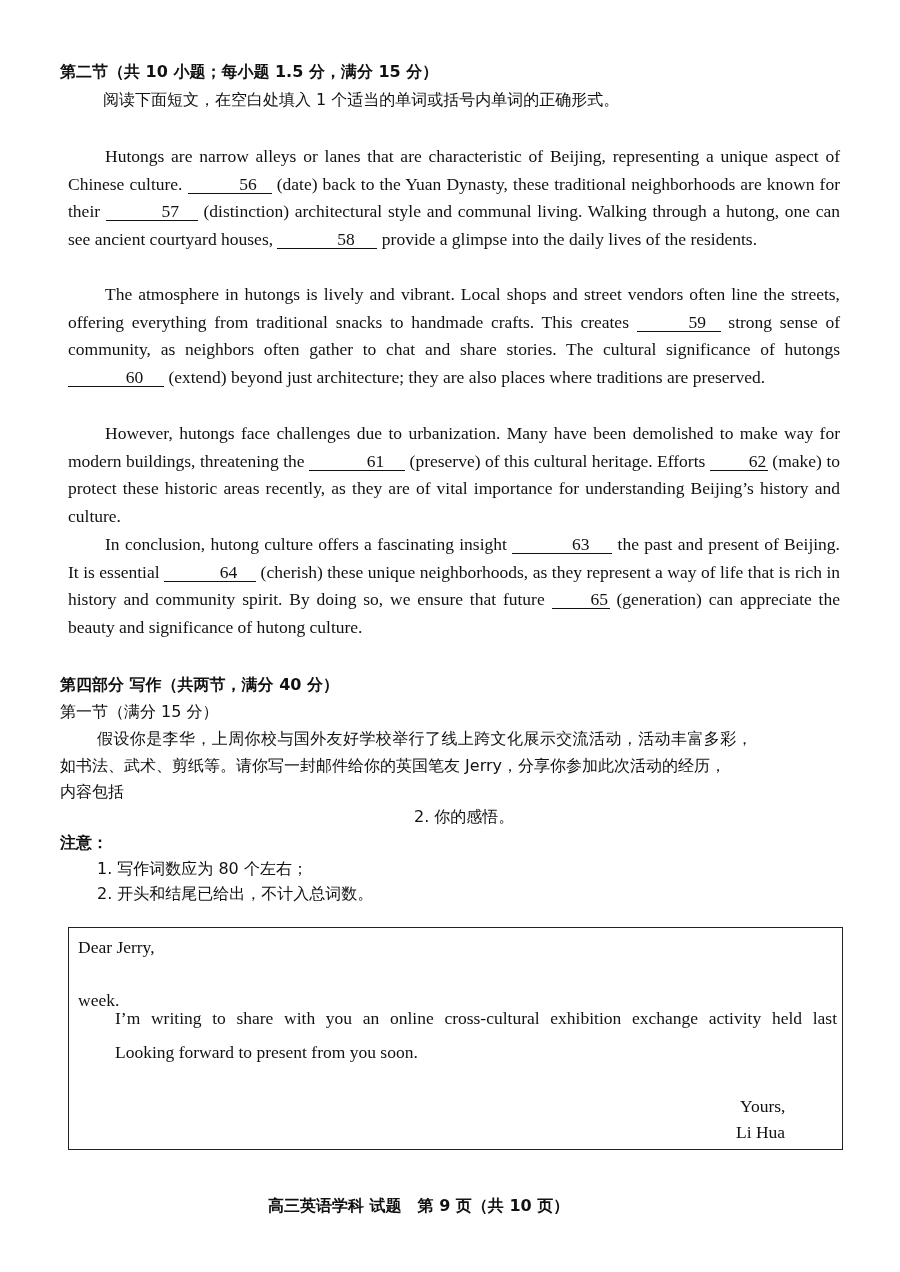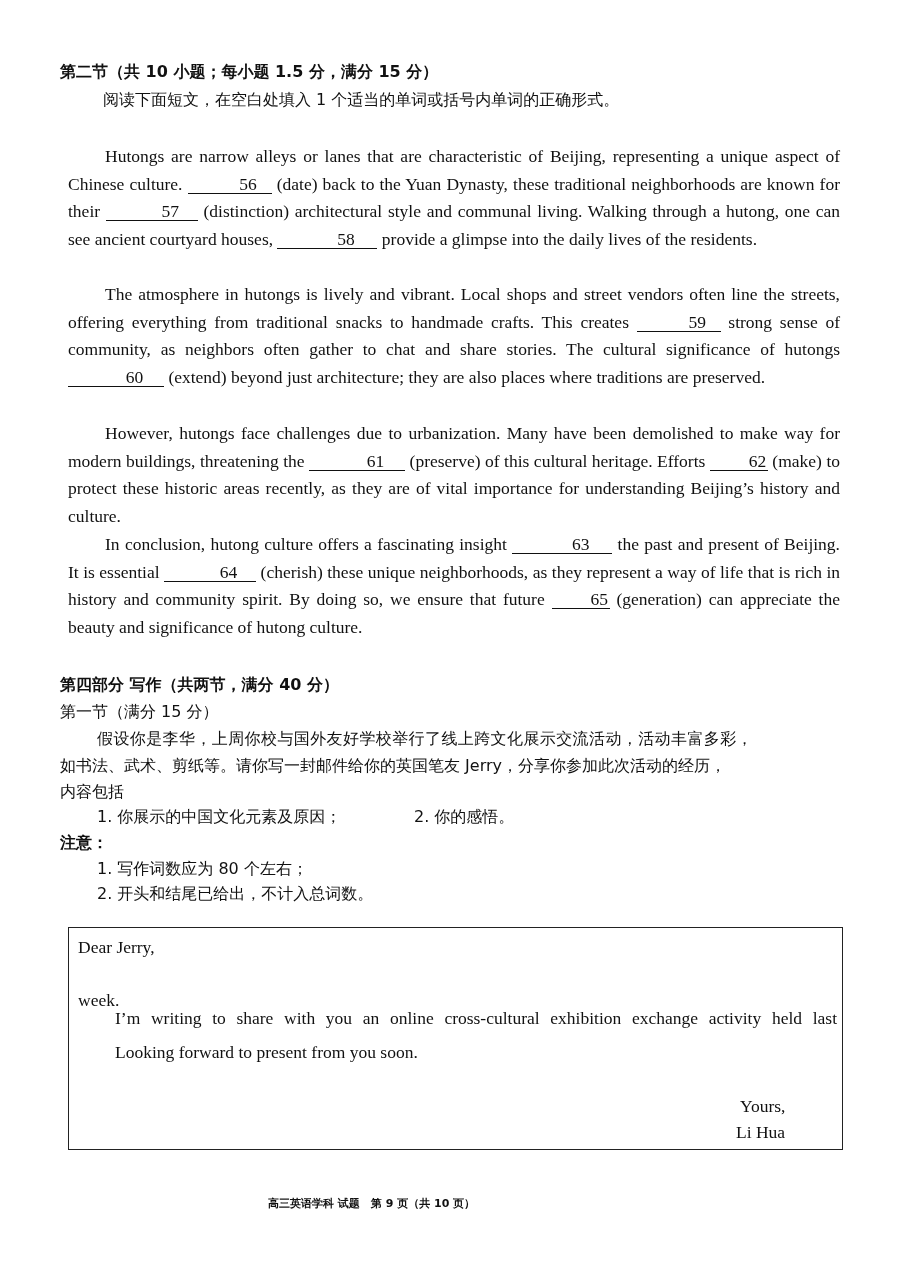--- a/index.html
+++ b/index.html
@@ -37,30 +37,29 @@
 
   <div class="para en" style="top:531px;">
     <p><span>In conclusion, hutong culture offers a fascinating insight </span><span class="blank" style="width:96px;">63</span><span> the past and present of Beijing. It is essential </span><span class="blank" style="width:88px;">64</span><span> (cherish) these unique neighborhoods, as they represent a way of life that is rich in history and community spirit. By doing so, we ensure that future </span><span class="blank" style="width:54px;">65</span><span> (generation) can appreciate the beauty and significance of hutong culture.</span></p>
   </div>
 
   <div class="line cn bold" style="left:60px; top:675px;">第四部分 写作（共两节，满分 40 分）</div>
   <div class="line cn" style="left:60px; top:702px;">第一节（满分 15 分）</div>
   <div class="line cn" style="left:60px; top:756px;">如书法、武术、剪纸等。请你写一封邮件给你的英国笔友 Jerry，分享你参加此次活动的经历，</div>
   <div class="line cn" style="left:97px; top:729px; letter-spacing:0.4px;">假设你是李华，上周你校与国外友好学校举行了线上跨文化展示交流活动，活动丰富多彩，</div>
   <div class="line cn" style="left:60px; top:782px;">内容包括</div>
-  <div class="line cn" style="left:97px; top:807px;">1. 你展示的中国文化元素及原因；</div>
   <div class="line cn" style="left:414px; top:807px;">2. 你的感悟。</div>
   <div class="line cn bold" style="left:60px; top:833px;">注意：</div>
   <div class="line cn" style="left:97px; top:859px;">1. 写作词数应为 80 个左右；</div>
   <div class="line cn" style="left:97px; top:884px;">2. 开头和结尾已给出，不计入总词数。</div>
 
   <div class="box">
     <div class="en" style="left:9px; top:9px;">Dear Jerry,</div>
     <div class="en" style="left:46px; top:35px; width:722px; text-align:justify; text-align-last:justify; white-space:nowrap;margin-top:45px;">I’m writing to share with you an online cross-cultural exhibition exchange activity held last</div>
     <div class="en" style="left:9px; top:62px;">week.</div>
     <div class="en" style="left:46px; top:114px;">Looking forward to present from you soon.</div>
     <div class="en" style="left:671px; top:168px;">Yours,</div>
     <div class="en" style="left:667px; top:194px;">Li Hua</div>
   </div>
 
-  <div class="line cn bold" style="left:268px; top:1196px; font-size:11px;">高三英语学科 试题　第 9 页（共 10 页）</div>
+  <div class="line cn bold" style="left:268px; top:1196px; font-size:16px;">高三英语学科 试题　第 9 页（共 10 页）</div>
 
 </div>
 
 </body></html>

